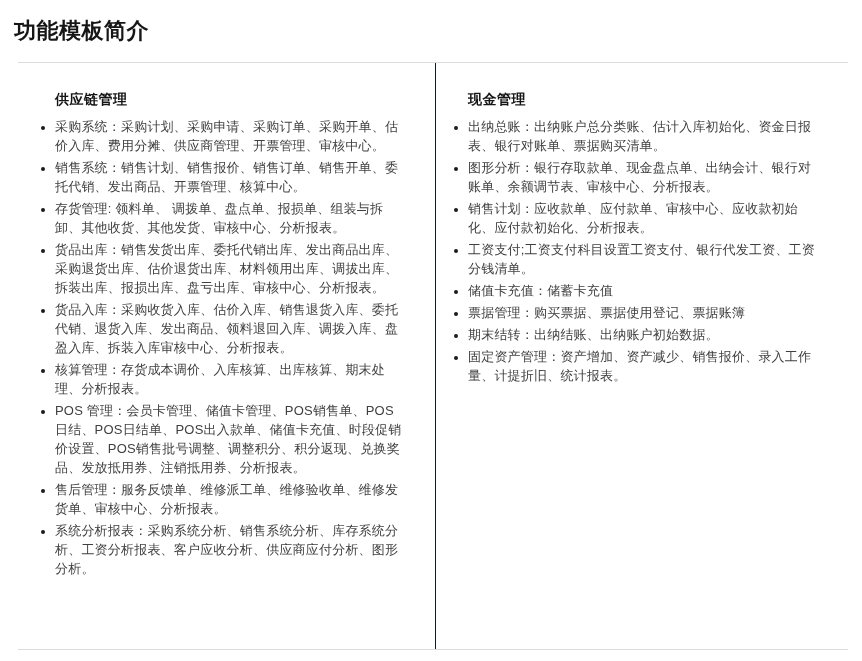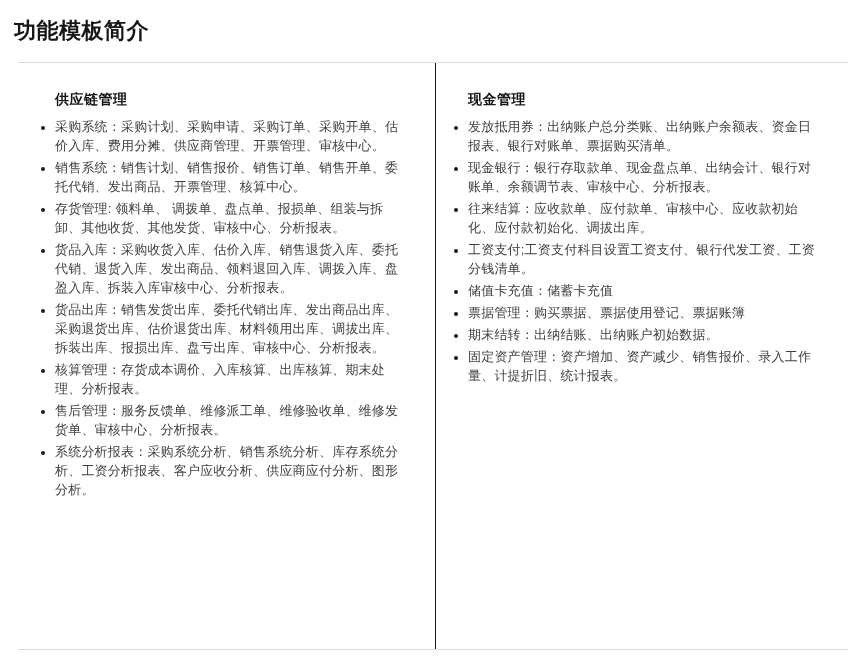--- a/index.html
+++ b/index.html
@@ -89,34 +89,35 @@
   <h1 class="page-title">功能模板简介</h1>
 
   <div class="content">
 
     <div class="col col-left">
       <h2 class="section-title">供应链管理</h2>
       <ul class="feature-list">
           <li>采购系统：采购计划、采购申请、采购订单、采购开单、估价入库、费用分摊、供应商管理、开票管理、审核中心。</li>
           <li>销售系统：销售计划、销售报价、销售订单、销售开单、委托代销、发出商品、开票管理、核算中心。</li>
           <li>存货管理: 领料单、 调拨单、盘点单、报损单、组装与拆卸、其他收货、其他发货、审核中心、分析报表。</li>
+          <li>货品出库：销售发货出库、委托代销出库、发出商品出库、采购退货出库、估价退货出库、材料领用出库、调拔出库、拆装出库、报损出库、盘亏出库、审核中心、分析报表。</li>
           <li>货品入库：采购收货入库、估价入库、销售退货入库、委托代销、退货入库、发出商品、领料退回入库、调拨入库、盘盈入库、拆装入库审核中心、分析报表。</li>
-          <li>货品出库：销售发货出库、委托代销出库、发出商品出库、采购退货出库、估价退货出库、材料领用出库、调拔出库、拆装出库、报损出库、盘亏出库、审核中心、分析报表。</li>
           <li>核算管理：存货成本调价、入库核算、出库核算、期末处理、分析报表。</li>
+          <li>POS 管理：会员卡管理、储值卡管理、POS销售单、POS日结、POS日结单、POS出入款单、储值卡充值、时段促销价设置、POS销售批号调整、调整积分、积分返现、兑换奖品、发放抵用券、注销抵用券、分析报表。</li>
           <li>售后管理：服务反馈单、维修派工单、维修验收单、维修发货单、审核中心、分析报表。</li>
           <li>系统分析报表：采购系统分析、销售系统分析、库存系统分析、工资分析报表、客户应收分析、供应商应付分析、图形分析。</li>
         </ul>
     </div>
 
     <div class="col col-right">
       <h2 class="section-title">现金管理</h2>
       <ul class="feature-list">
-          <li>发放抵用券：出纳账户总分类账、出纳账户余额表、资金日报表、银行对账单、票据购买清单。</li>
-          <li>现金银行：银行存取款单、现金盘点单、出纳会计、银行对账单、余额调节表、审核中心、分析报表。</li>
-          <li>往来结算：应收款单、应付款单、审核中心、应收款初始化、应付款初始化、调拔出库。</li>
+          <li>出纳总账：出纳账户总分类账、估计入库初始化、资金日报表、银行对账单、票据购买清单。</li>
+          <li>图形分析：银行存取款单、现金盘点单、出纳会计、银行对账单、余额调节表、审核中心、分析报表。</li>
+          <li>销售计划：应收款单、应付款单、审核中心、应收款初始化、应付款初始化、分析报表。</li>
           <li>工资支付;工资支付科目设置工资支付、银行代发工资、工资分钱清单。</li>
           <li>储值卡充值：储蓄卡充值</li>
           <li>票据管理：购买票据、票据使用登记、票据账簿</li>
           <li>期末结转：出纳结账、出纳账户初始数据。</li>
           <li>固定资产管理：资产增加、资产减少、销售报价、录入工作量、计提折旧、统计报表。</li>
         </ul>
     </div>
 
   </div>
 </div>

